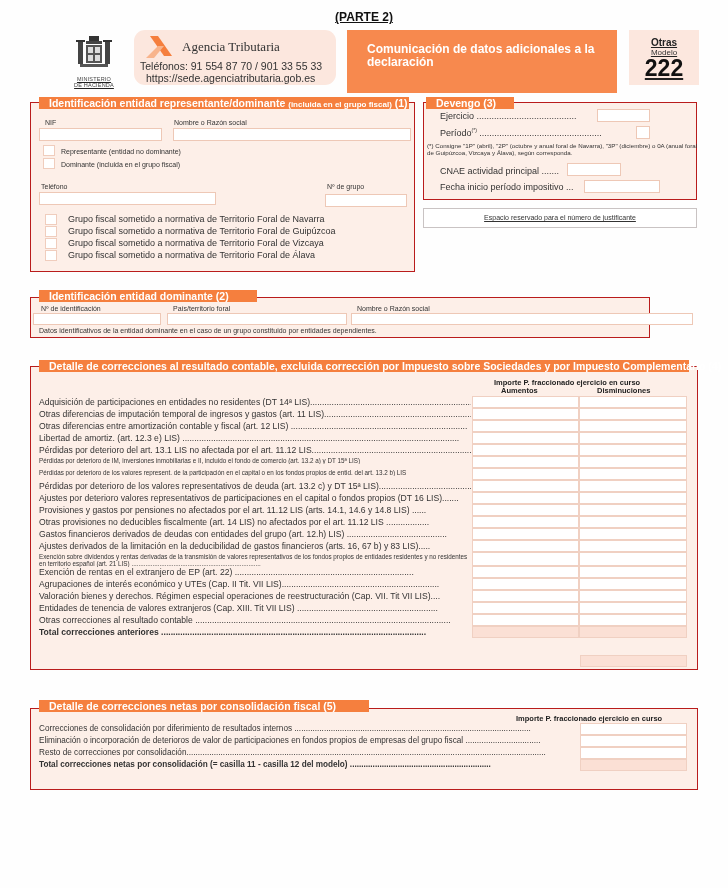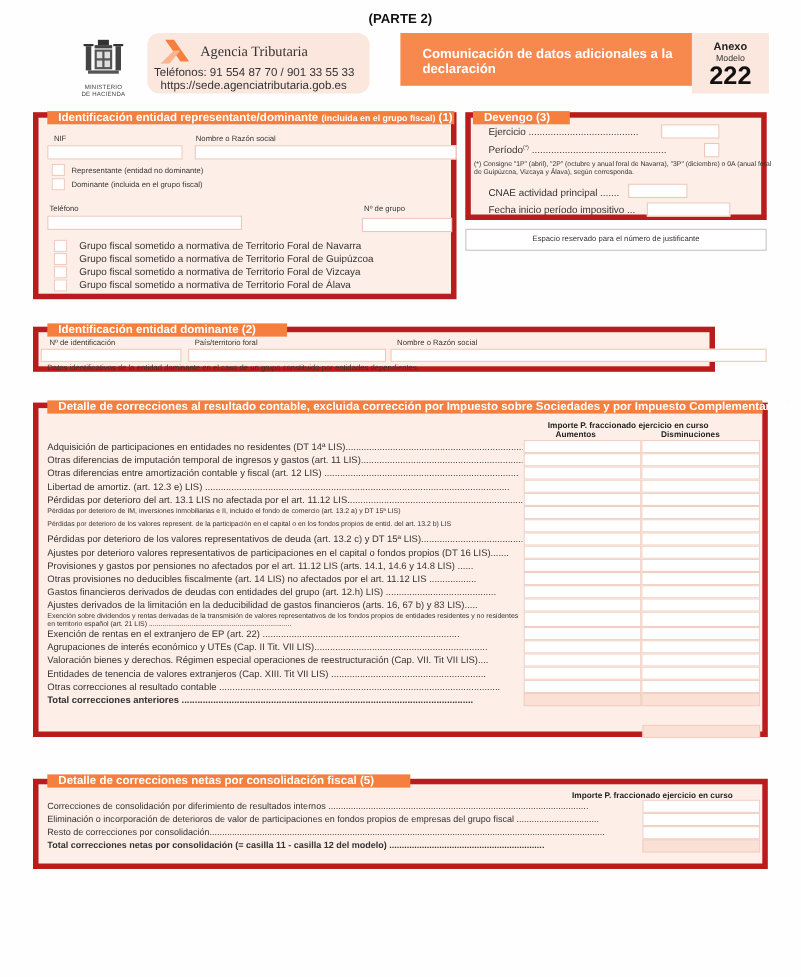--- a/index.html
+++ b/index.html
@@ -1,38 +1,38 @@
 <!DOCTYPE html>
 <html><head>
 <meta charset="utf-8">
 <style>
   * { box-sizing: border-box; margin: 0; padding: 0; }
   html, body { width: 728px; height: 888px; background: #fefefe; overflow: hidden; }
   body { font-family: "Liberation Sans", sans-serif; color: #222; position: relative; }
-  .abs { position: absolute; }
+  .abs { position: absolute; text-decoration: underline; }
 
   .parte { left: 0; width: 728px; top: 10px; text-align: center; font-weight: bold; font-size: 12px; color: #111; }
 
   
   .ministry { left: 66px; top: 36px; width: 56px; text-align: center; }
   .ministry-text { font-size: 5.5px; color: #444; line-height: 6px; margin-top: 2px; letter-spacing: 0.2px; }
   .aeat { left: 134px; top: 30px; width: 202px; height: 55px; background: #fce7de; border-radius: 11px; }
   .aeat-logo { position: absolute; left: 10px; top: 6px; width: 30px; height: 22px; }
   .aeat-name { position: absolute; left: 48px; top: 9px; font-family: "Liberation Serif", serif; font-size: 13px; color: #333; }
   .aeat-phones { position: absolute; left: 6px; top: 30px; font-size: 10.5px; color: #333; }
   .aeat-url { position: absolute; left: 12px; top: 42px; font-size: 10.5px; color: #333; }
-  .comunic { left: 364px; top: 30px; width: 270px; height: 48px; background: #f7894e; }
+  .comunic { left: 347px; top: 30px; width: 270px; height: 63px; background: #f7894e; }
   .comunic span { position: absolute; left: 20px; top: 13px; width: 245px; color: #fff; font-weight: bold; font-size: 12px; line-height: 13px; }
   .anexo { left: 629px; top: 30px; width: 70px; height: 55px; background: #fce7de; text-align: center; }
   .anexo .a1 { font-weight: bold; font-size: 10px; margin-top: 7px; color: #222; }
   .anexo .a2 { font-size: 8px; color: #333; line-height: 9px; }
   .anexo .a3 { font-weight: bold; font-size: 23px; line-height: 23px; color: #111; }
 
   
-  .box { background: #fdefe8; border: 5px solid #b91c1c; }
+  .box { background: #fdefe8; border: 1px solid #b91c1c; }
   .sec-title { position: absolute; background: #f57f3e; color: #fff; font-weight: bold; font-size: 10.5px; height: 12px; line-height: 12px; padding-left: 10px; white-space: nowrap; }
   .sec-title small { font-size: 8px; font-weight: bold; }
   .field { position: absolute; background: #fff; border: 1px solid #eec8b6; }
   .lbl { position: absolute; font-size: 7px; color: #333; white-space: nowrap; }
   .chk { position: absolute; width: 12px; height: 11px; background: #fff; border: 1px solid #f0cdbd; }
 
   
   .s1 { left: 30px; top: 102px; width: 385px; height: 170px; }
   .grp-row { position: absolute; left: 66px; font-size: 9px; color: #333; white-space: nowrap; }
 
@@ -94,21 +94,21 @@
   <div class="aeat-name">Agencia Tributaria</div>
   <div class="aeat-phones">Teléfonos:  91 554 87 70 / 901 33 55 33</div>
   <div class="aeat-url">https://sede.agenciatributaria.gob.es</div>
 </div>
 
 <div class="abs comunic">
   <span>Comunicación de datos adicionales a la declaración</span>
 </div>
 
 <div class="abs anexo">
-  <div class="a1">Anexo</div>
+  <div class="a1">Otras</div>
   <div class="a2">Modelo</div>
   <div class="a3">222</div>
 </div>
 
 <div class="abs box s1">
   <div class="sec-title" style="left:8px; top:-6px; width:370px;">
     <span>Identificación entidad representante/dominante</span>
     <small>(incluida en el grupo fiscal)</small>
     <span>(1)</span>
   </div>

